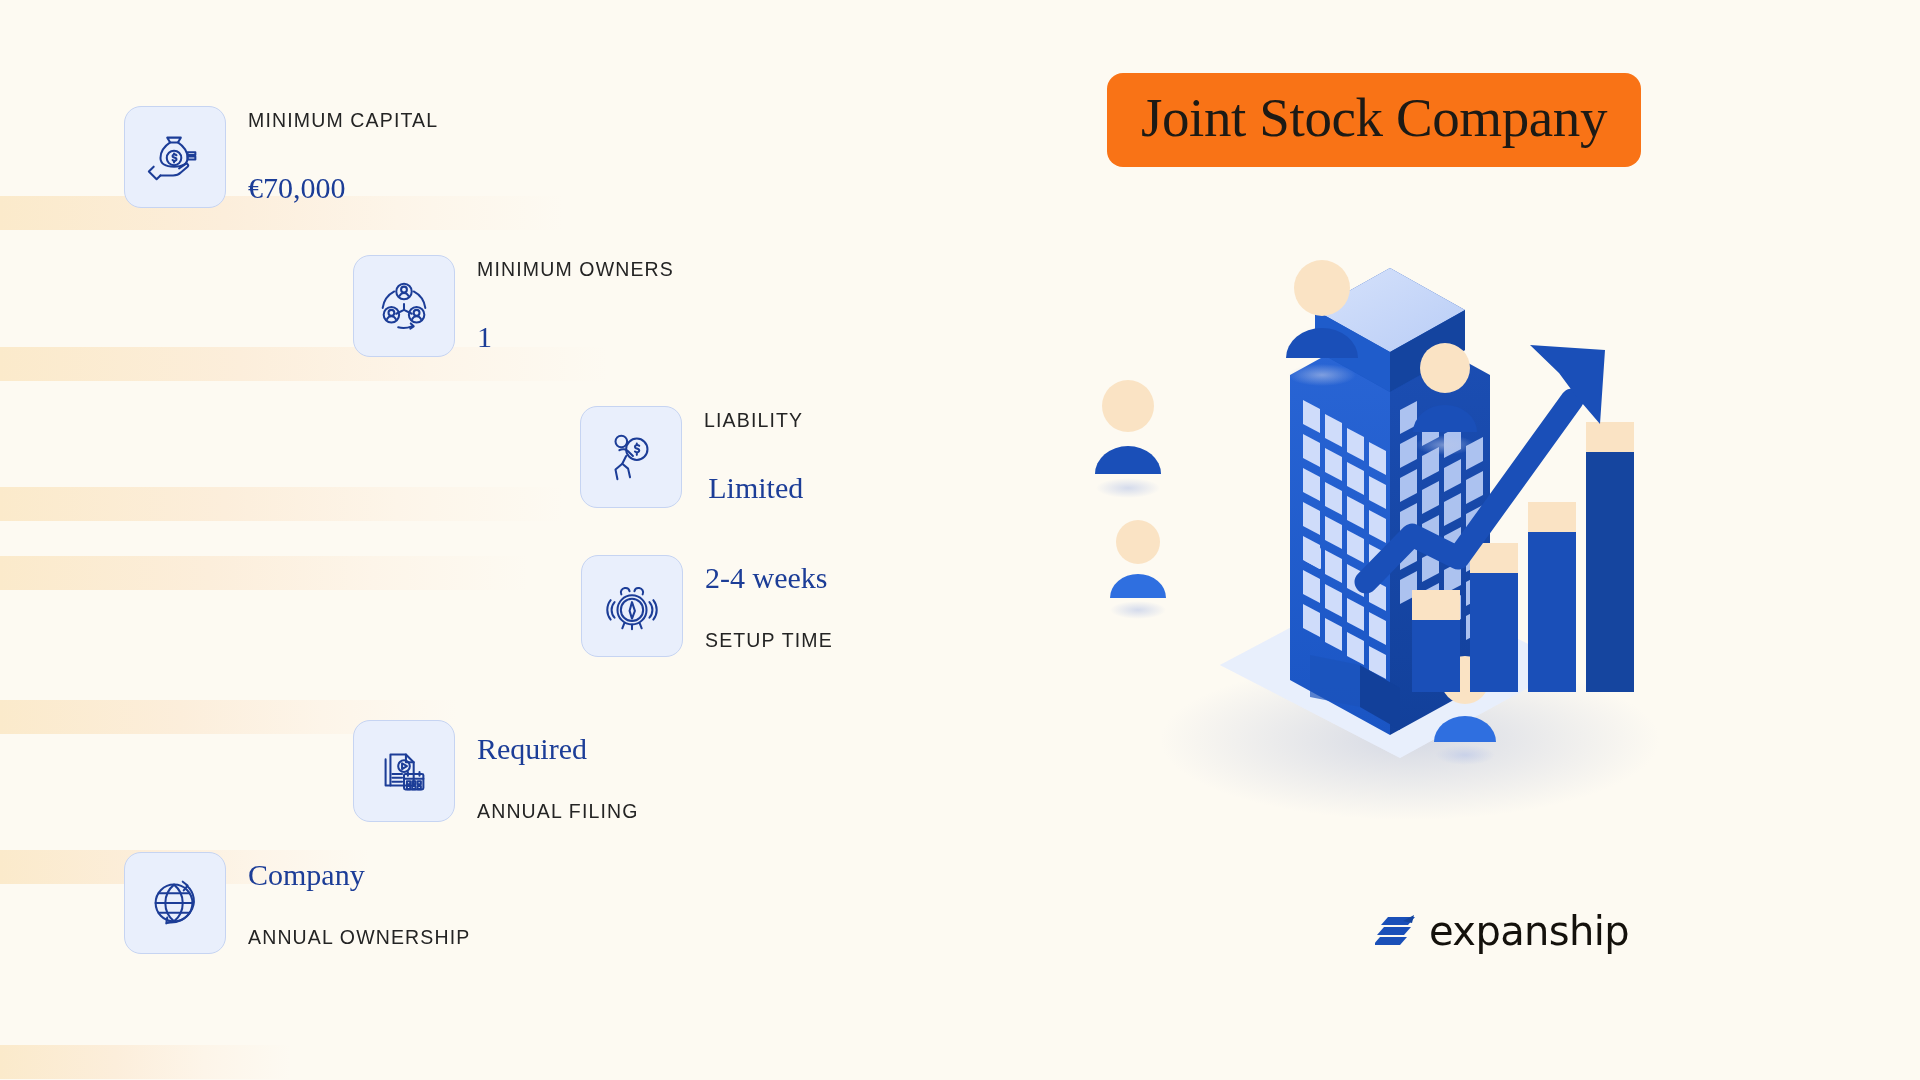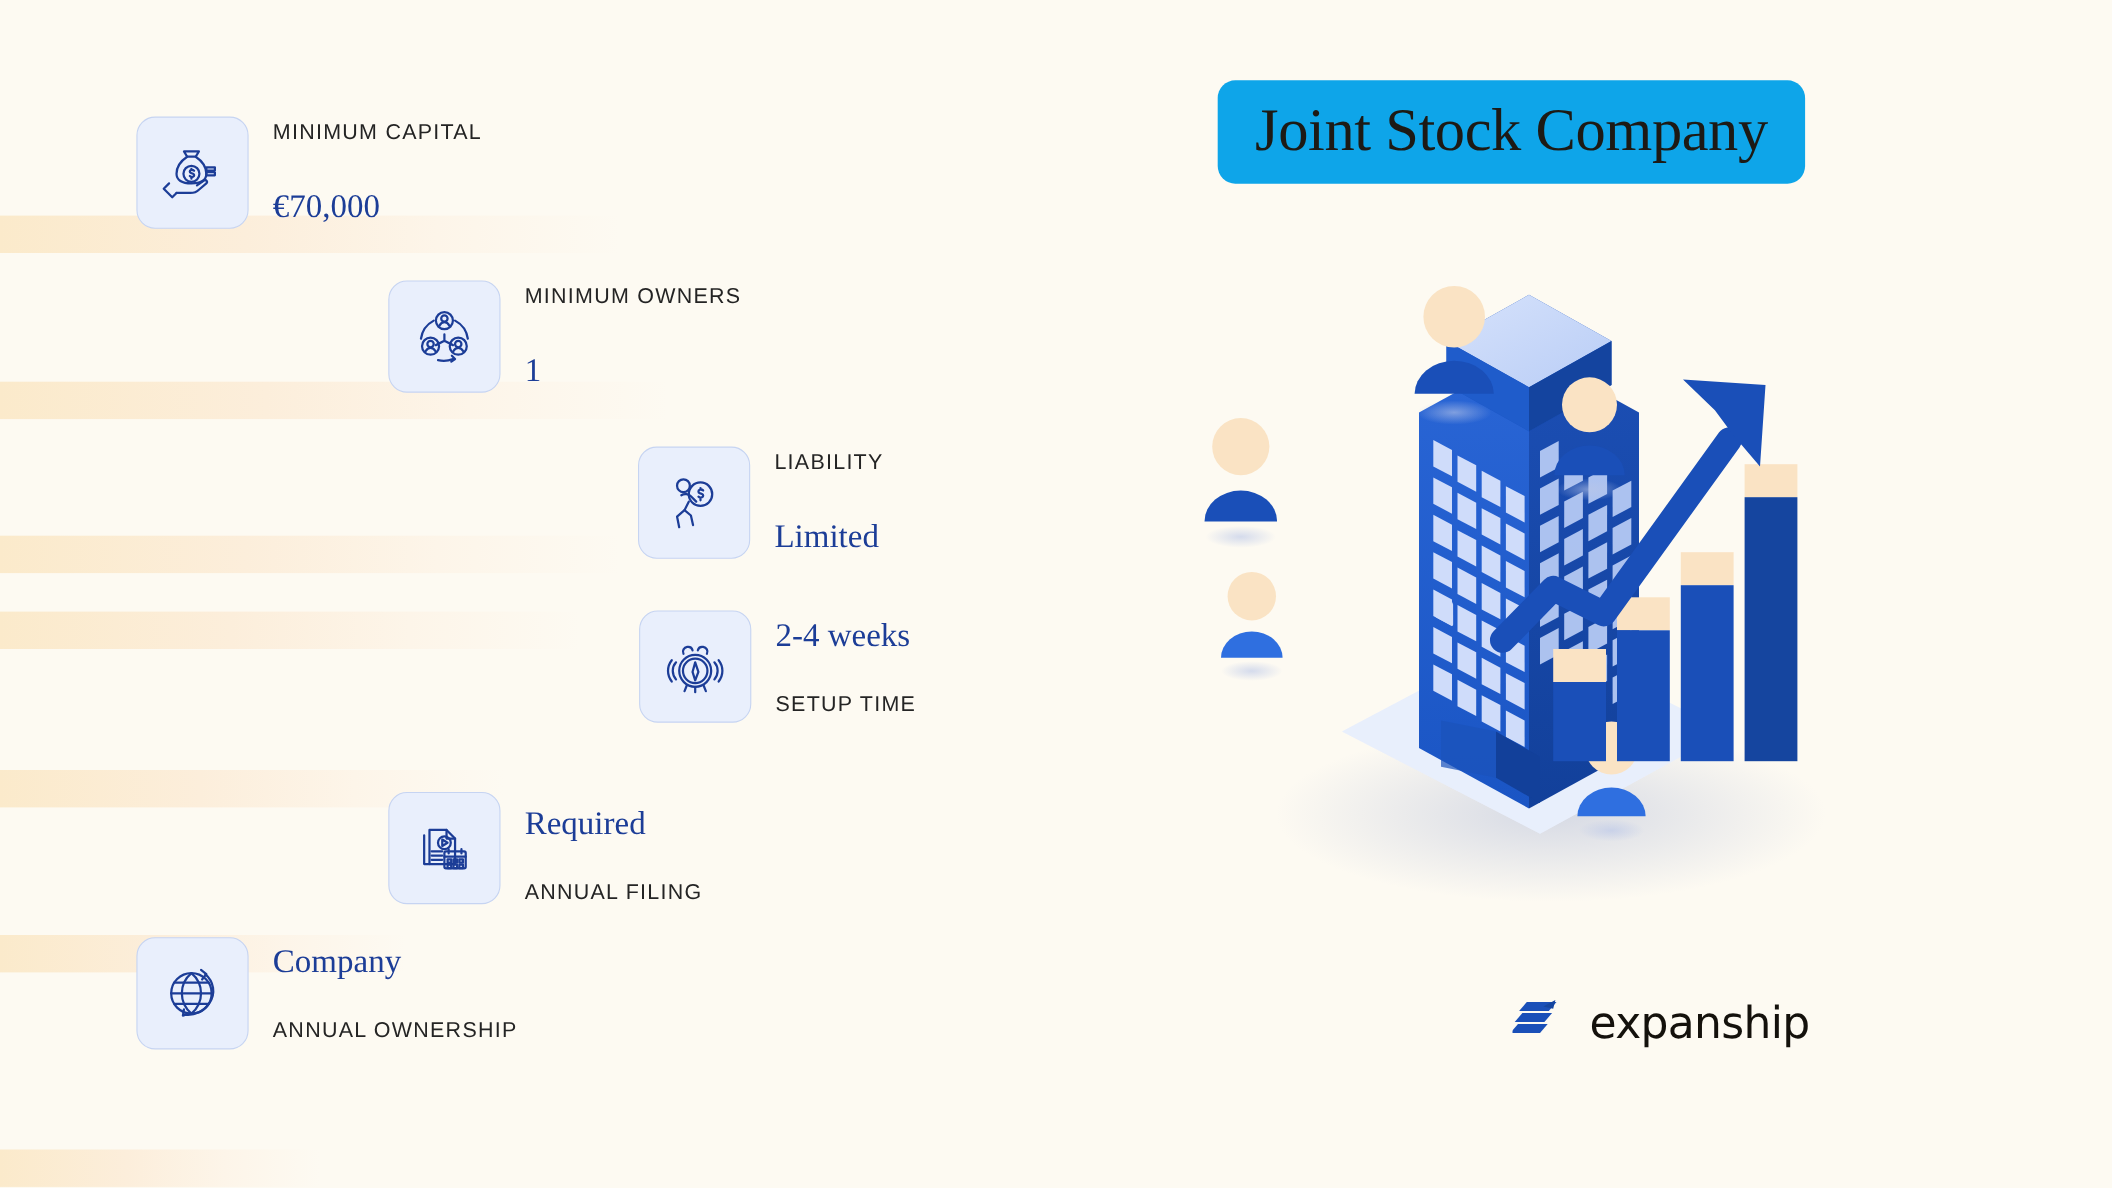--- a/index.html
+++ b/index.html
@@ -59,39 +59,39 @@
     font-family:Liberation Serif, serif;
   }
   .gap-a{ height:40px; }
   .gap-b{ height:36px; }
 
   
   .right-col{ position:absolute; left:1060px; top:0; width:860px; height:1080px; z-index:2; }
 
   .title-badge{
     position:absolute; left:47px; top:73px;
-    background:#0ea5e9;
+    background:#f97316;
     border-radius:16px;
     padding:16px 34px 20px 34px;
   }
   .title-badge .title{
     font-family:"Liberation Serif", serif;
     font-size:55px;
     color:#1d1a15;
     letter-spacing:-0.4px;
     line-height:1.05;
     white-space:nowrap;
   }
 
   .illus{ position:absolute; left:0; top:210px; width:860px; height:680px; }
   .illus svg{ width:100%; height:100%; display:block; }
 
   .logo{
     position:absolute; left:315px; top:908px;
-    display:flex; align-items:flex-start; gap:26px;
+    display:flex; align-items:flex-end; gap:10px;
   }
   .logo svg{ display:block; }
   .logo .wordmark{
     font-size:40px;
     color:#14110c;
     letter-spacing:-0.6px;
     font-weight:400;
     font-family:"DejaVu Sans", sans-serif;
   }
 </style>
@@ -148,21 +148,21 @@
         <path d="M39 50l3 3-3.5 2.4"></path>
       </svg>
     </div>
     <div class="texts">
       <div class="lbl">MINIMUM OWNERS</div>
       <div class="gap-a"></div>
       <div class="val">1</div>
     </div>
   </div>
 
-  <div class="row" style="left:580px; top:406px;">
+  <div class="row" style="left:580px; top:406px;text-align:right;">
     <div class="icon-card">
       <svg viewBox="0 0 64 64" fill="none" stroke="#1c3d97" stroke-width="2.1" stroke-linecap="round" stroke-linejoin="round">
         <circle cx="22" cy="16" r="6"></circle>
         <circle cx="38" cy="24" r="11"></circle>
         <path d="M40.5 20.5c-.9-.8-2.2-1.1-3.3-.6-1.5.6-1.5 2.5 0 3.1l2.2.8c1.5.6 1.5 2.5 0 3.1-1.1.5-2.4.2-3.3-.6M38 18.2v1.4M38 28.4v1.4"></path>
         <path d="M20 25c3-2 7-1 9 1l5 5"></path>
         <path d="M27 31l-4 8 6 5 2 9"></path>
         <path d="M23 39l-7 6 2 10"></path>
       </svg>
     </div>

